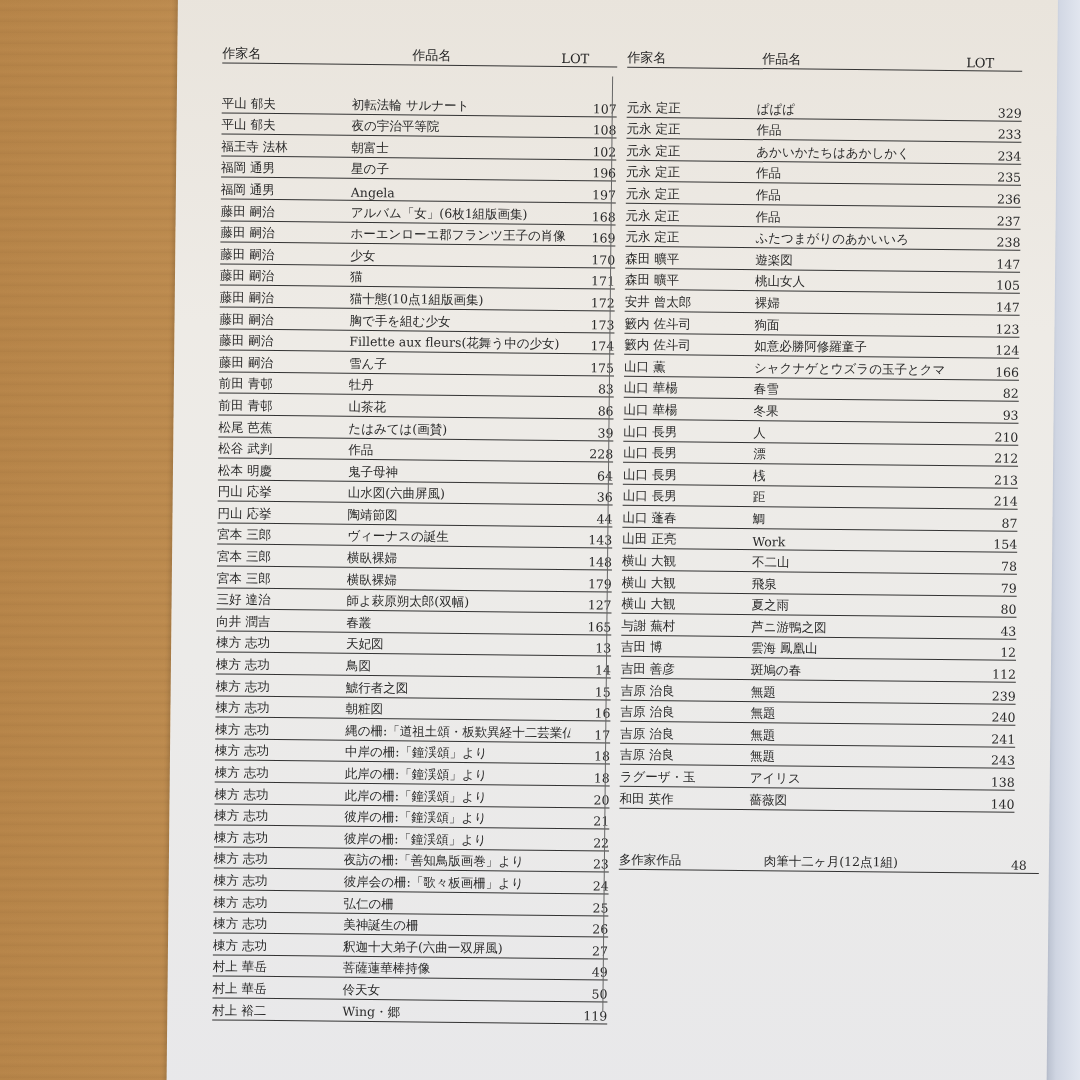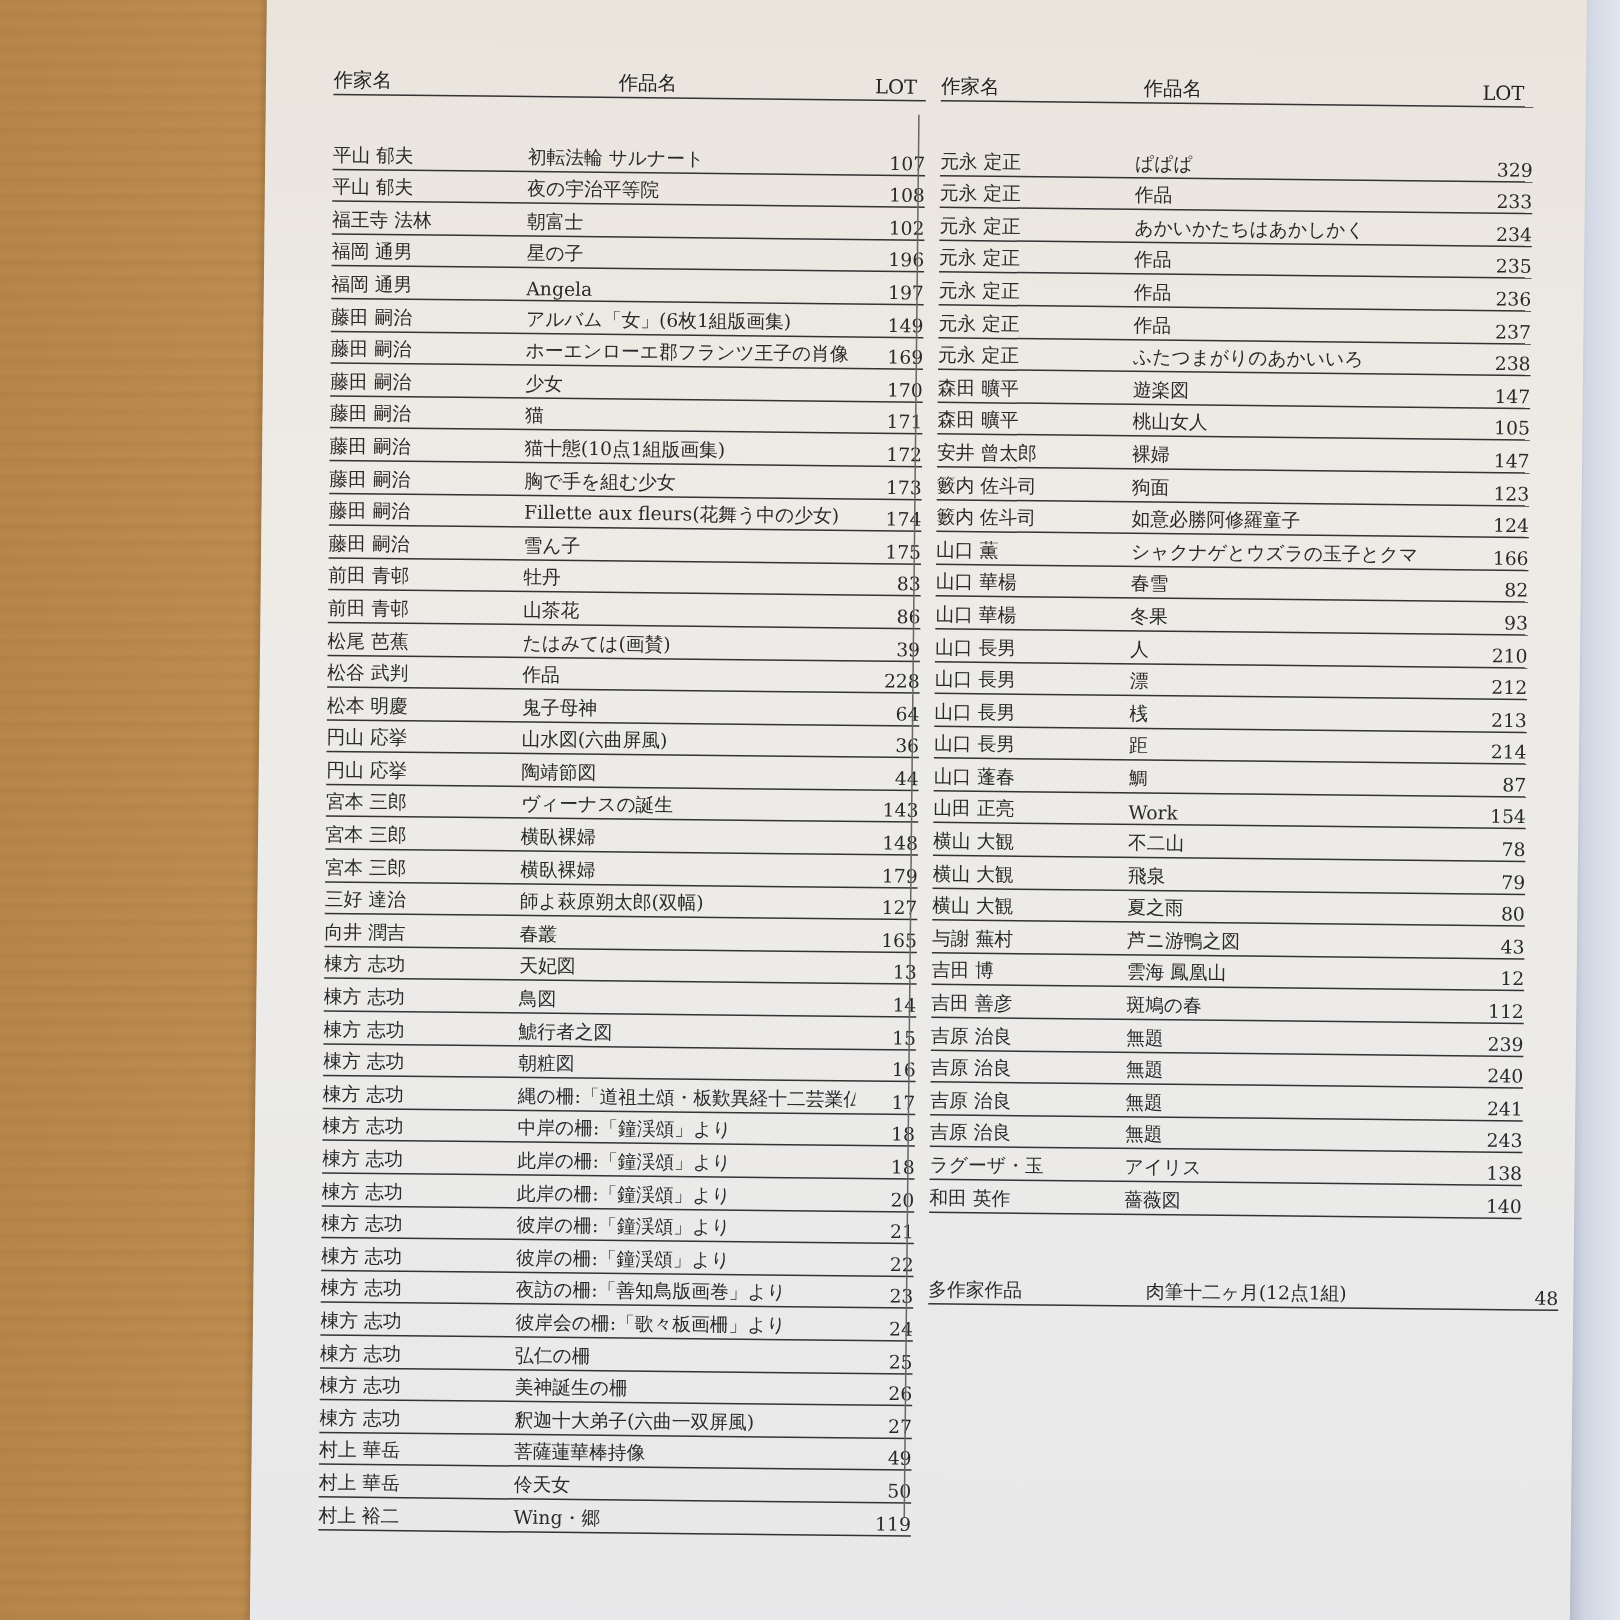--- a/index.html
+++ b/index.html
@@ -26,42 +26,42 @@
     position: absolute; top: 50px;
   }
   .col-left { left: 45px; width: 395px; }
   .col-right { left: 450px; width: 395px; }
   .hdr {
     display: flex; align-items: flex-end; height: 22px;
     border-bottom: 1.5px solid #333; font-size: 13px; color: #222;
   }
   .hdr .h-artist { width: 130px; }
   .hdr .h-work { flex: 1; }
-  .hdr .h-lot { width: 50px; text-align: right; padding-right: 6px; }
+  .hdr .h-lot { width: 50px; padding-right: 6px; }
   .rows { margin-top: 28px; }
   .row {
     display: flex; align-items: flex-end; height: 20.6px;
     border-bottom: 1.3px solid #333; font-size: 12.5px; color: #2a2a2a;
     white-space: nowrap;
   }
   .row .artist { width: 130px; }
   .row .work { flex: 1; overflow: hidden; }
   .row .lot { width: 40px; text-align: right; }
   .divider {
     position: absolute; left: 435px; top: 82px; width: 1px; height: 935px;
     background: #666;
   }
   .multi-row {
     position: absolute; left: 450px; top: 854px; width: 420px;
     display: flex; align-items: flex-end; height: 20px;
     border-bottom: 1.3px solid #333; font-size: 12.5px; color: #2a2a2a; white-space: nowrap;
   }
   .multi-row .artist { width: 145px; }
   .multi-row .work { flex: 1; }
-  .multi-row .lot { width: 40px; text-align: right; }
+  .multi-row .lot { width: 40px; text-align: center; }
 </style>
 </head>
 <body>
 
 <div class="desk-grain"></div>
 <div class="next-page"></div>
 
 <div class="page">
   <div class="col col-left">
     <div class="hdr">
@@ -91,21 +91,21 @@
           <span class="lot">196</span>
         </div>
         <div class="row">
           <span class="artist">福岡 通男</span>
           <span class="work">Angela</span>
           <span class="lot">197</span>
         </div>
         <div class="row">
           <span class="artist">藤田 嗣治</span>
           <span class="work">アルバム「女」(6枚1組版画集)</span>
-          <span class="lot">149</span>
+          <span class="lot">168</span>
         </div>
         <div class="row">
           <span class="artist">藤田 嗣治</span>
           <span class="work">ホーエンローエ郡フランツ王子の肖像</span>
           <span class="lot">169</span>
         </div>
         <div class="row">
           <span class="artist">藤田 嗣治</span>
           <span class="work">少女</span>
           <span class="lot">170</span>

